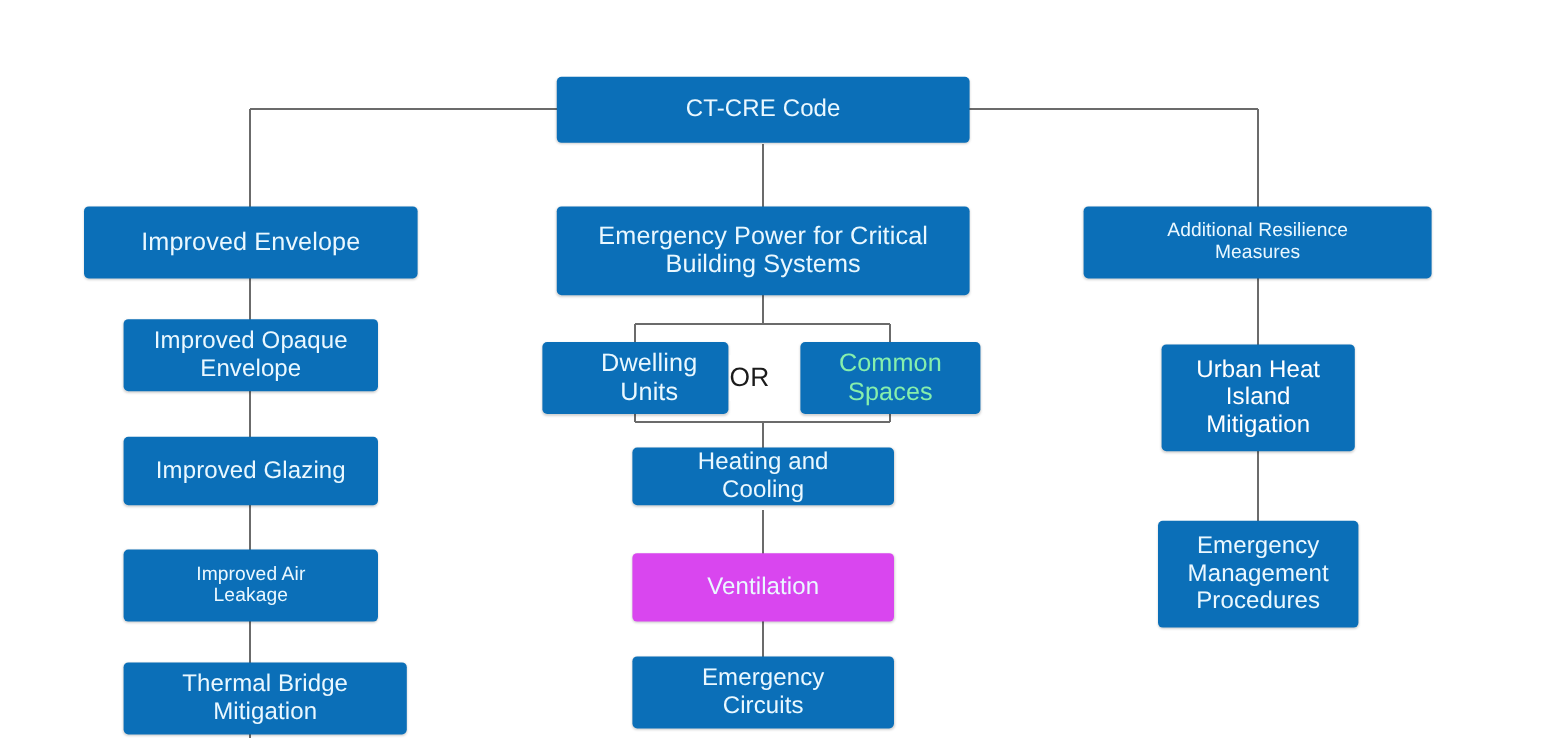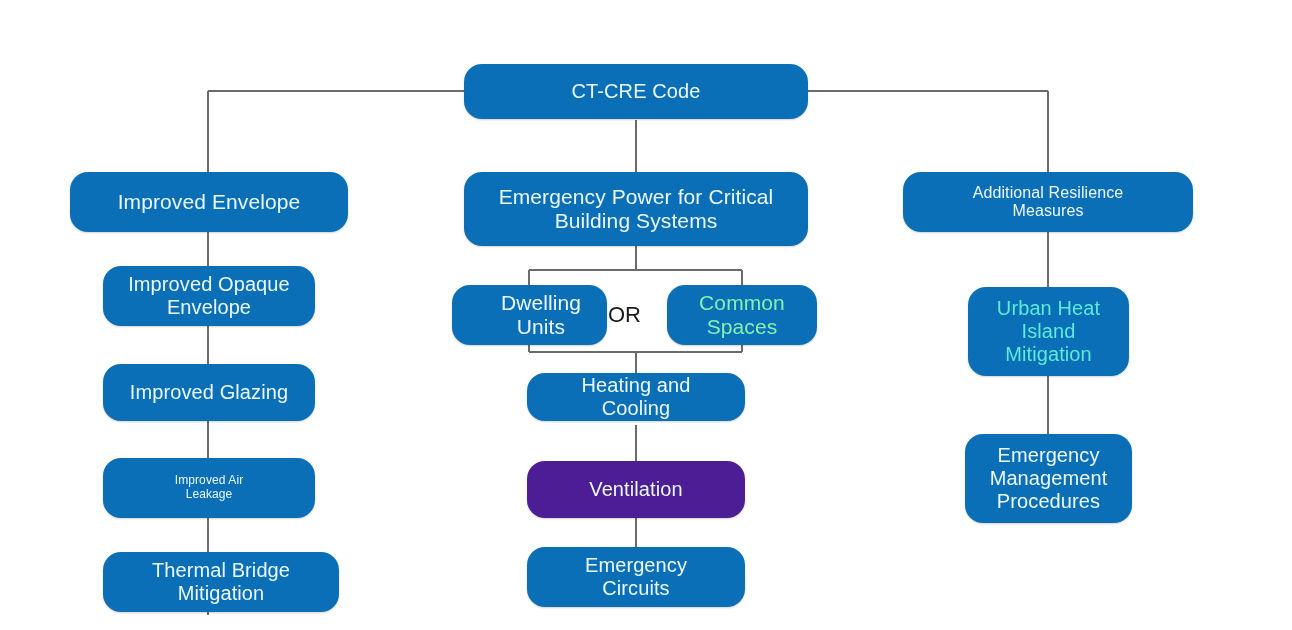--- a/index.html
+++ b/index.html
@@ -26,21 +26,21 @@
     height: 630px;
     z-index: 1;
     pointer-events: none;
   }
   .node {
     position: absolute;
     z-index: 2;
     box-sizing: border-box;
     background: #0b6fb8;
     color: #eaf8ff;
-    border-radius: 18px;
+    border-radius: 4px;
     display: flex;
     align-items: center;
     justify-content: center;
     text-align: center;
     line-height: 1.14;
     font-weight: 400;
     letter-spacing: 0.1px;
     padding: 2px 8px;
     box-shadow: 0 1px 2px rgba(0,0,0,0.18);
   }
@@ -98,21 +98,21 @@
 
   <div class="node" style="left: 103px; top: 266px; width: 212px; height: 60px; font-size: 20px; background: rgb(11, 111, 184); color: rgb(234, 248, 255);">
     <span class="label">Improved Opaque
 Envelope</span>
   </div>
 
   <div class="node" style="left: 103px; top: 364px; width: 212px; height: 57px; font-size: 20px; background: rgb(11, 111, 184); color: rgb(234, 248, 255);">
     <span class="label">Improved Glazing</span>
   </div>
 
-  <div class="node" style="left: 103px; top: 458px; width: 212px; height: 60px; font-size: 12px; background: rgb(11, 111, 184); color: rgb(234, 248, 255);">
+  <div class="node" style="left: 103px; top: 458px; width: 212px; height: 60px; font-size: 16px; background: rgb(11, 111, 184); color: rgb(234, 248, 255);">
     <span class="label">Improved Air
 Leakage</span>
   </div>
 
   <div class="node" style="left: 103px; top: 552px; width: 236px; height: 60px; font-size: 20px; background: rgb(11, 111, 184); color: rgb(234, 248, 255);">
     <span class="label">Thermal Bridge
 Mitigation</span>
   </div>
 
   <div class="node" style="left: 464px; top: 172px; width: 344px; height: 74px; font-size: 21px; background: rgb(11, 111, 184); color: rgb(234, 248, 255);">
@@ -132,35 +132,35 @@
   <div class="node" style="left: 667px; top: 285px; width: 150px; height: 60px; font-size: 21px; background: rgb(11, 111, 184); color: #86efac;">
     <span class="label">Common
 Spaces</span>
   </div>
 
   <div class="node" style="left: 527px; top: 373px; width: 218px; height: 48px; font-size: 20px; background: rgb(11, 111, 184); color: rgb(234, 248, 255);">
     <span class="label">Heating and
 Cooling</span>
   </div>
 
-  <div class="node" style="left: 527px; top: 461px; width: 218px; height: 57px; font-size: 20px; background: #4c1d95; color: rgb(234, 248, 255);">
+  <div class="node" style="left: 527px; top: 461px; width: 218px; height: 57px; font-size: 20px; background: #d946ef; color: rgb(234, 248, 255);">
     <span class="label">Ventilation</span>
   </div>
 
   <div class="node" style="left: 527px; top: 547px; width: 218px; height: 60px; font-size: 20px; background: rgb(11, 111, 184); color: rgb(234, 248, 255);">
     <span class="label">Emergency
 Circuits</span>
   </div>
 
   <div class="node" style="left: 903px; top: 172px; width: 290px; height: 60px; font-size: 16px; background: rgb(11, 111, 184); color: rgb(234, 248, 255);">
     <span class="label">Additional Resilience
 Measures</span>
   </div>
 
-  <div class="node" style="left: 968px; top: 287px; width: 161px; height: 89px; font-size: 20px; background: rgb(11, 111, 184); color: #5eead4;">
+  <div class="node" style="left: 968px; top: 287px; width: 161px; height: 89px; font-size: 20px; background: rgb(11, 111, 184); color: #ffffff;">
     <span class="label">Urban Heat
 Island
 Mitigation</span>
   </div>
 
   <div class="node" style="left: 965px; top: 434px; width: 167px; height: 89px; font-size: 20px; background: rgb(11, 111, 184); color: rgb(234, 248, 255);">
     <span class="label">Emergency
 Management
 Procedures</span>
   </div>

